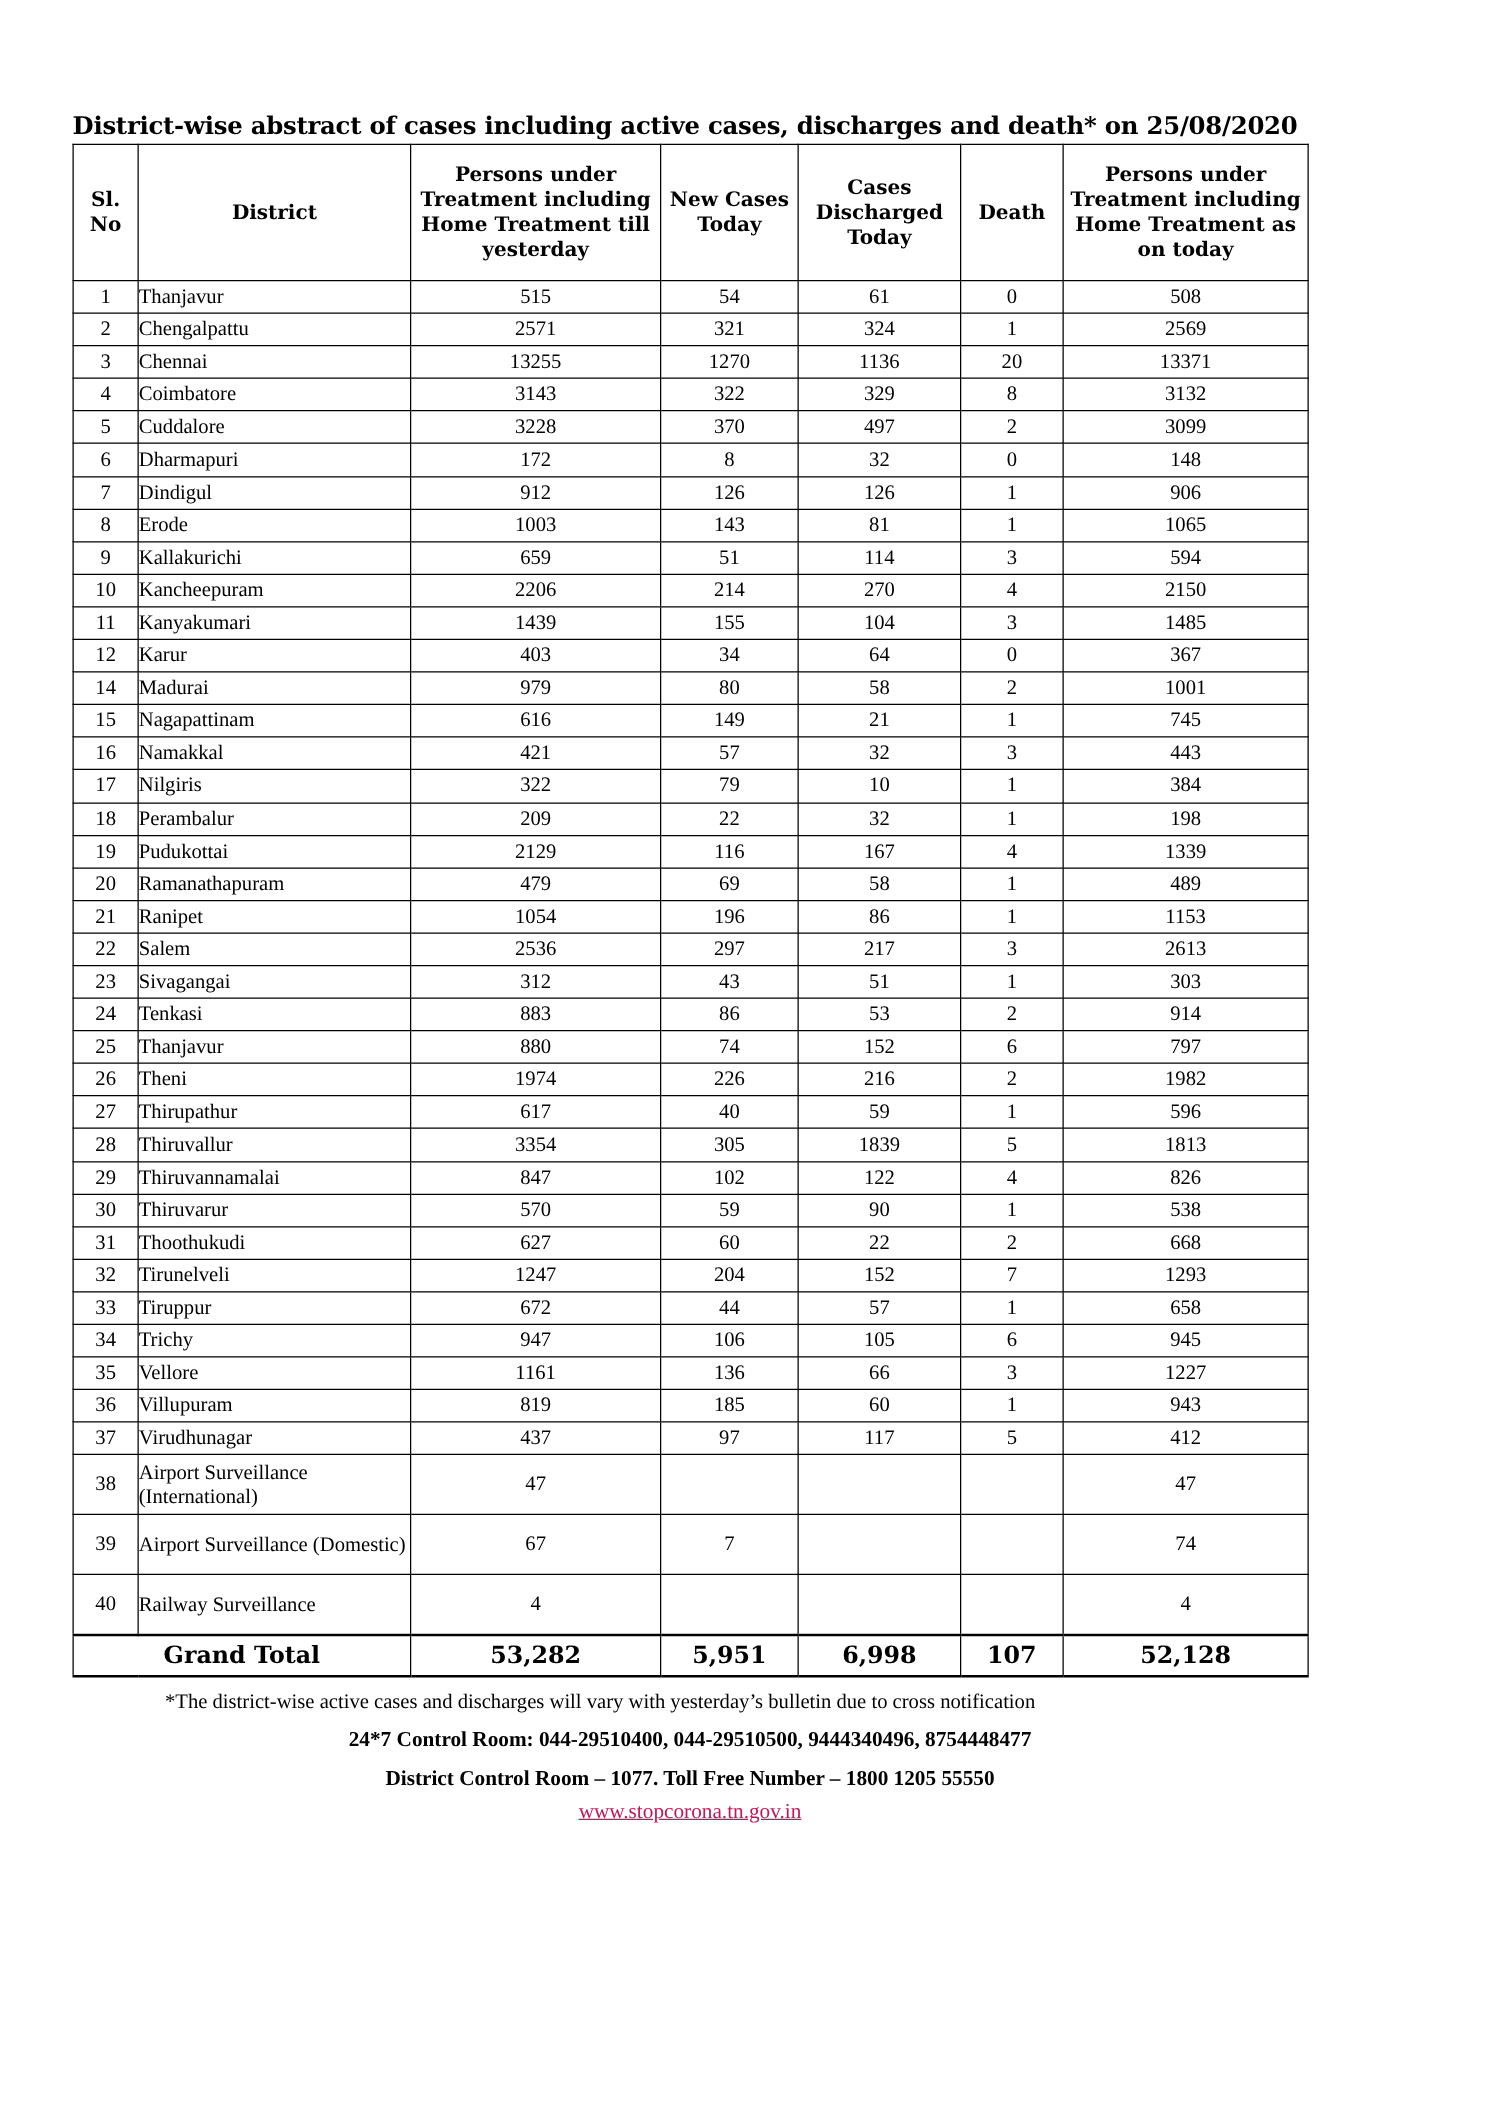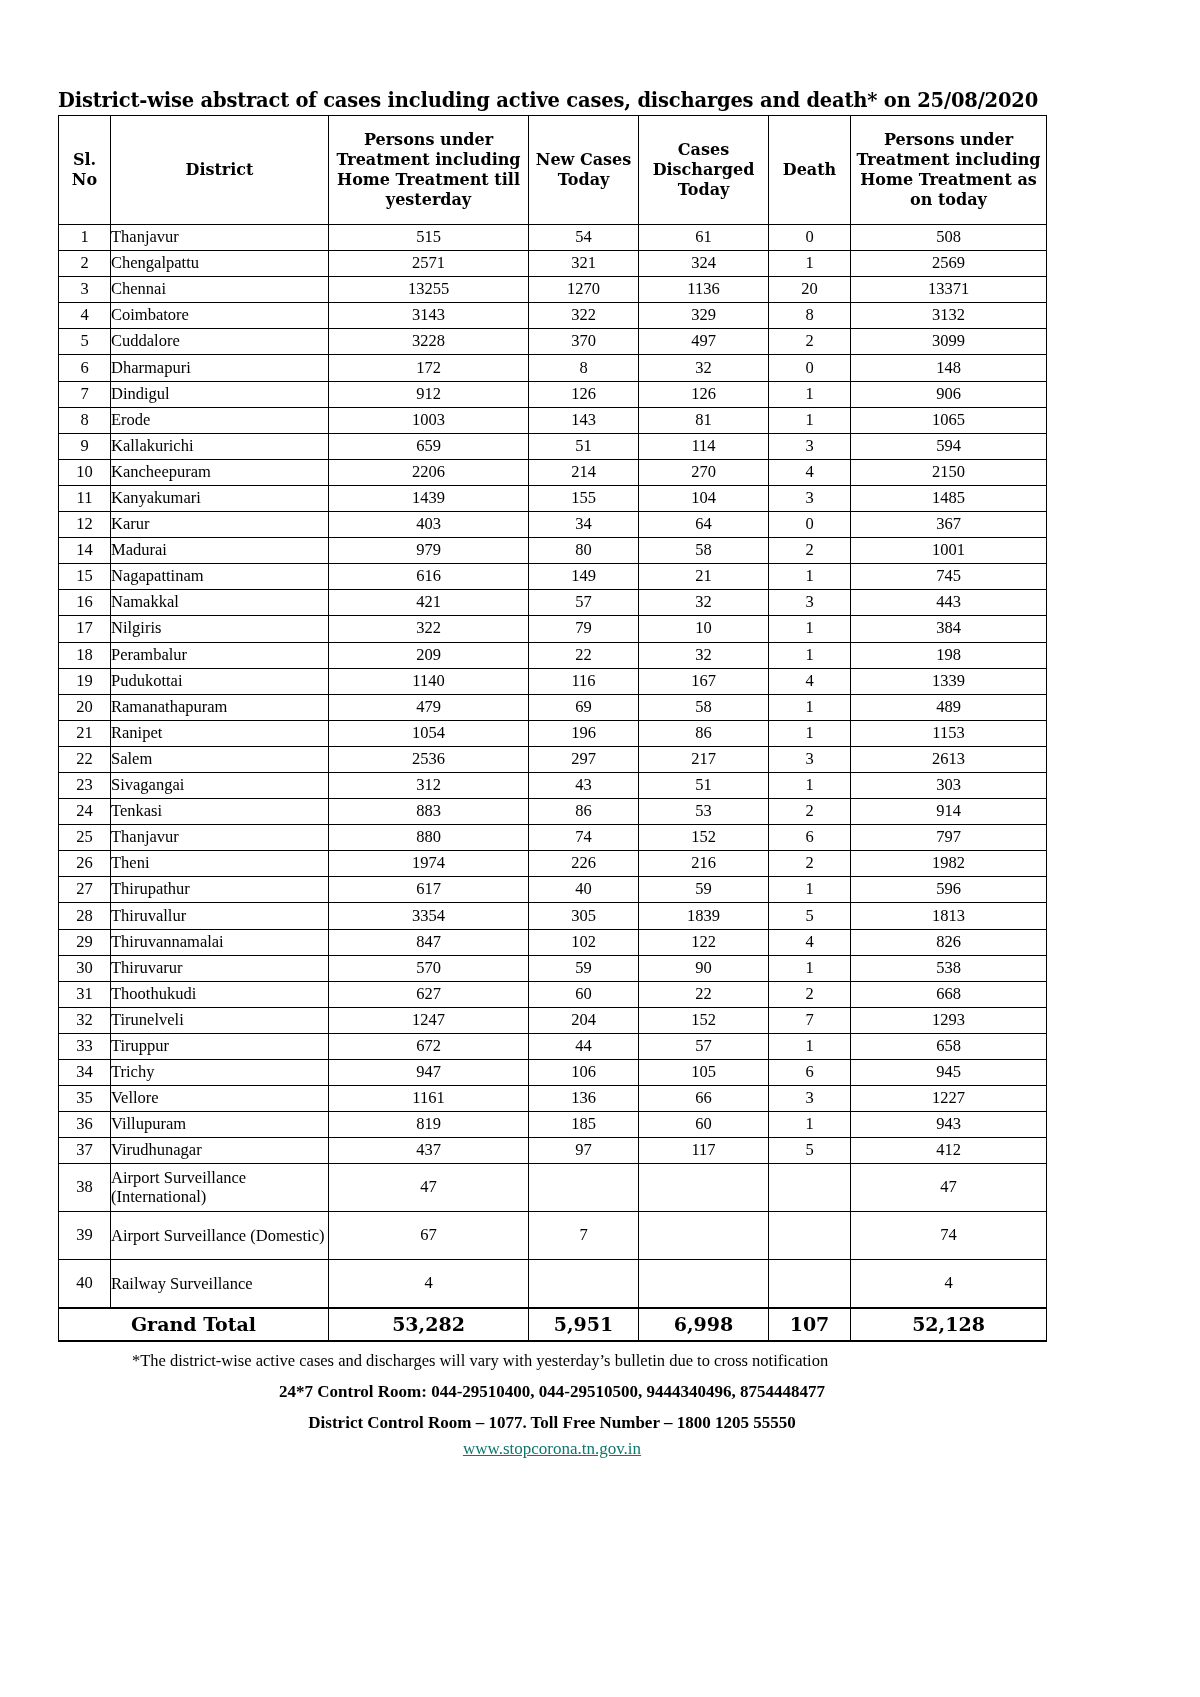--- a/index.html
+++ b/index.html
@@ -97,21 +97,21 @@
     line-height: 1.62;
     margin-top: 4px;
     font-weight: bold;
   }
   .weblink {
     text-align: center;
     font-size: 17px;
     margin-top: 2px;
   }
   .weblink a {
-    color: #0f766e;
+    color: #be185d;
     text-decoration: underline;
   }
 </style>
 </head>
 <body>
 
 <div class="page">
 
   <h1 class="doc-title">District-wise abstract of cases including active cases, discharges and death* on 25/08/2020</h1>
 
@@ -289,21 +289,21 @@
           <td class="c-dist">Perambalur</td>
           <td class="c-num">209</td>
           <td class="c-num">22</td>
           <td class="c-num">32</td>
           <td class="c-num">1</td>
           <td class="c-num">198</td>
         </tr>
         <tr>
           <td class="c-sl">19</td>
           <td class="c-dist">Pudukottai</td>
-          <td class="c-num">1140</td>
+          <td class="c-num">2129</td>
           <td class="c-num">116</td>
           <td class="c-num">167</td>
           <td class="c-num">4</td>
           <td class="c-num">1339</td>
         </tr>
         <tr>
           <td class="c-sl">20</td>
           <td class="c-dist">Ramanathapuram</td>
           <td class="c-num">479</td>
           <td class="c-num">69</td>

